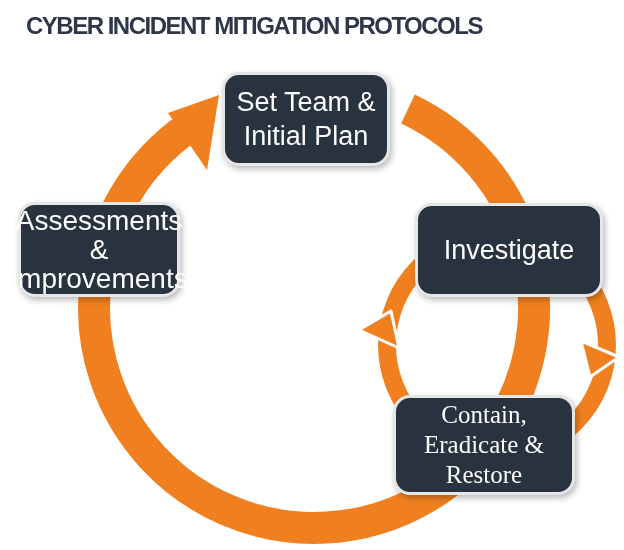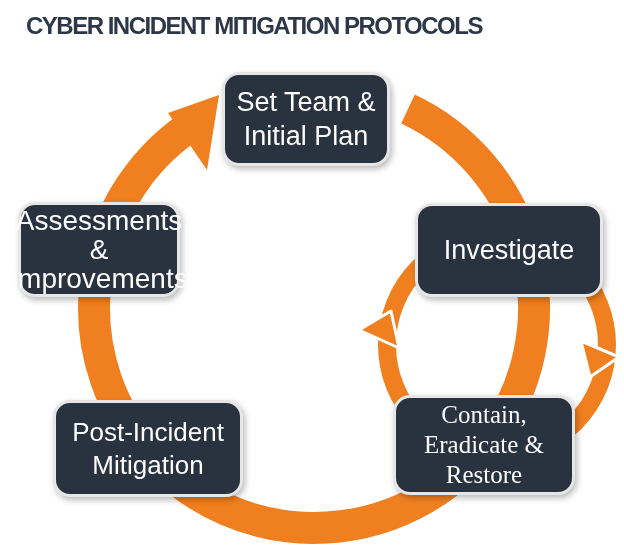--- a/index.html
+++ b/index.html
@@ -73,24 +73,20 @@
   <div class="node" id="node-investigate">
     <span>Investigate</span>
   </div>
 
   <div class="node" id="node-contain">
     <span>Contain,
 Eradicate &amp;
 Restore</span>
   </div>
 
-  <div class="node" id="node-post-incident">
-    <span>Post-Incident
-Mitigation</span>
-  </div>
 
   <div class="node" id="node-assessments">
     <span>Assessments
 &amp;
 Improvements</span>
   </div>
 
 </div>
 
 </body></html>

